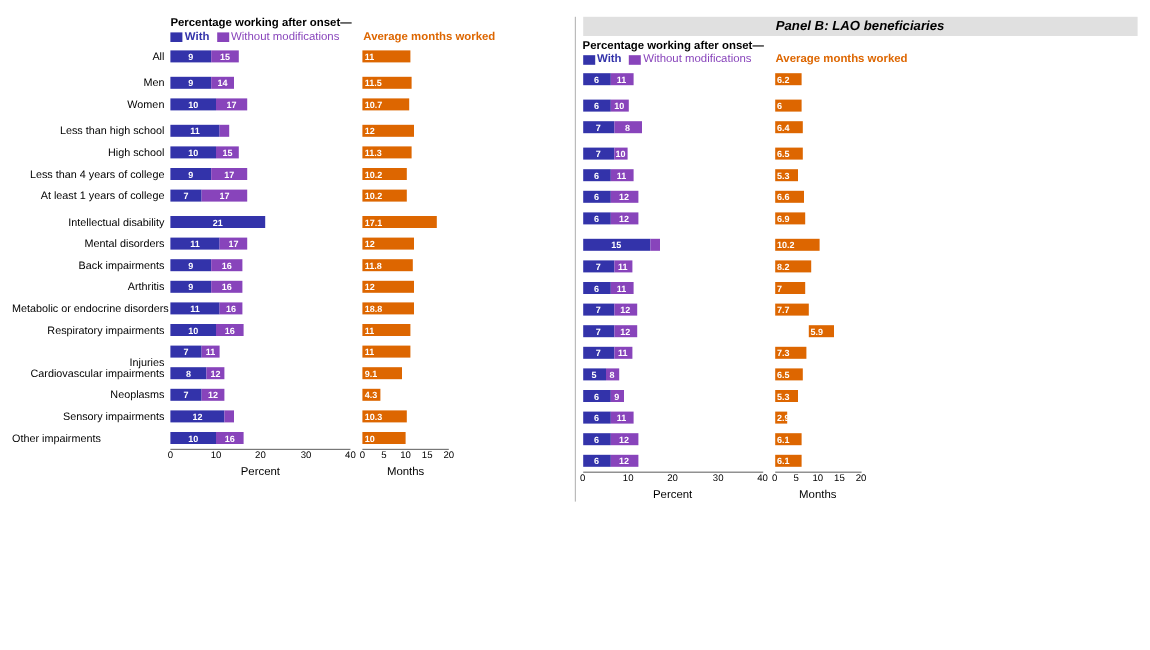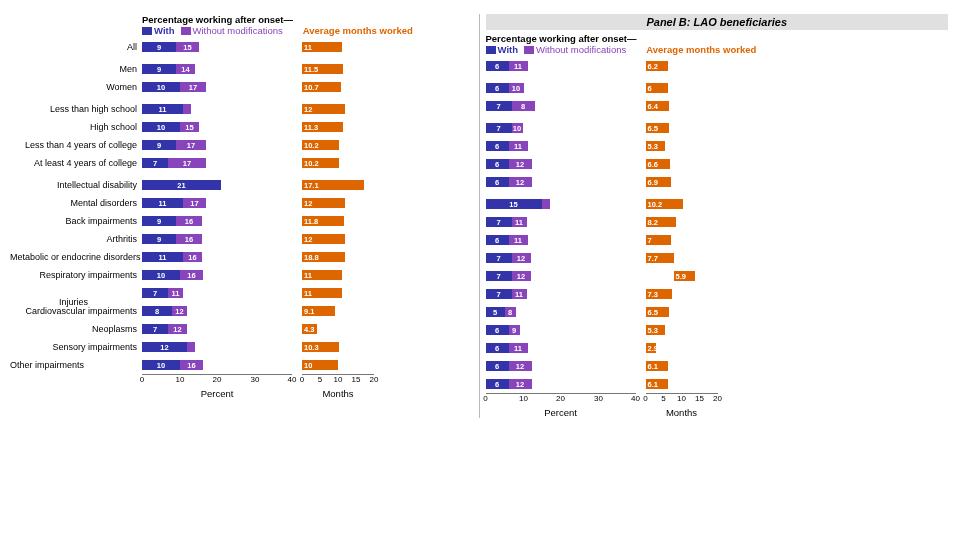--- a/index.html
+++ b/index.html
@@ -110,21 +110,21 @@
           <div style="background:#8844bb;width:30px;height:10px;display:flex;align-items:center;justify-content:center;color:white;font-size:7.5px;font-weight:bold;">17</div>
           <div style="flex:1;"></div>
         </div>
         <div style="width:10px;flex-shrink:0;"></div>
         <div style="width:72px;flex-shrink:0;display:flex;align-items:center;">
           <div style="background:#dd6600;width:37px;height:10px;display:flex;align-items:center;color:white;font-size:7.5px;font-weight:bold;padding-left:2px;">10.2</div>
         </div>
       </div>
 
       <div style="display:flex;align-items:center;height:18px;margin-top:0px;">
-        <div style="width:132px;text-align:right;padding-right:5px;font-size:9px;white-space:nowrap;flex-shrink:0;">At least 4 years of college</div>
+        <div style="width:132px;text-align:right;padding-right:5px;font-size:9px;white-space:nowrap;flex-shrink:0;">At least 1 years of college</div>
         <div style="display:flex;align-items:center;flex-shrink:0;width:150px;">
           <div style="background:#3333aa;width:26px;height:10px;display:flex;align-items:center;justify-content:center;color:white;font-size:7.5px;font-weight:bold;">7</div>
           <div style="background:#8844bb;width:38px;height:10px;display:flex;align-items:center;justify-content:center;color:white;font-size:7.5px;font-weight:bold;">17</div>
           <div style="flex:1;"></div>
         </div>
         <div style="width:10px;flex-shrink:0;"></div>
         <div style="width:72px;flex-shrink:0;display:flex;align-items:center;">
           <div style="background:#dd6600;width:37px;height:10px;display:flex;align-items:center;color:white;font-size:7.5px;font-weight:bold;padding-left:2px;">10.2</div>
         </div>
       </div>
@@ -201,21 +201,21 @@
           <div style="background:#8844bb;width:23px;height:10px;display:flex;align-items:center;justify-content:center;color:white;font-size:7.5px;font-weight:bold;">16</div>
           <div style="flex:1;"></div>
         </div>
         <div style="width:10px;flex-shrink:0;"></div>
         <div style="width:72px;flex-shrink:0;display:flex;align-items:center;">
           <div style="background:#dd6600;width:40px;height:10px;display:flex;align-items:center;color:white;font-size:7.5px;font-weight:bold;padding-left:2px;">11</div>
         </div>
       </div>
 
       <div style="display:flex;align-items:center;height:18px;margin-top:0px;">
-        <div style="width:132px;text-align:center;padding-right:5px;font-size:9px;white-space:nowrap;flex-shrink:0;margin-top:18px;">Injuries</div>
+        <div style="width:132px;text-align:right;padding-right:5px;font-size:9px;white-space:nowrap;flex-shrink:0;margin-top:18px;">Injuries</div>
         <div style="display:flex;align-items:center;flex-shrink:0;width:150px;">
           <div style="background:#3333aa;width:26px;height:10px;display:flex;align-items:center;justify-content:center;color:white;font-size:7.5px;font-weight:bold;">7</div>
           <div style="background:#8844bb;width:15px;height:10px;display:flex;align-items:center;justify-content:center;color:white;font-size:7.5px;font-weight:bold;">11</div>
           <div style="flex:1;"></div>
         </div>
         <div style="width:10px;flex-shrink:0;"></div>
         <div style="width:72px;flex-shrink:0;display:flex;align-items:center;">
           <div style="background:#dd6600;width:40px;height:10px;display:flex;align-items:center;color:white;font-size:7.5px;font-weight:bold;padding-left:2px;">11</div>
         </div>
       </div>

